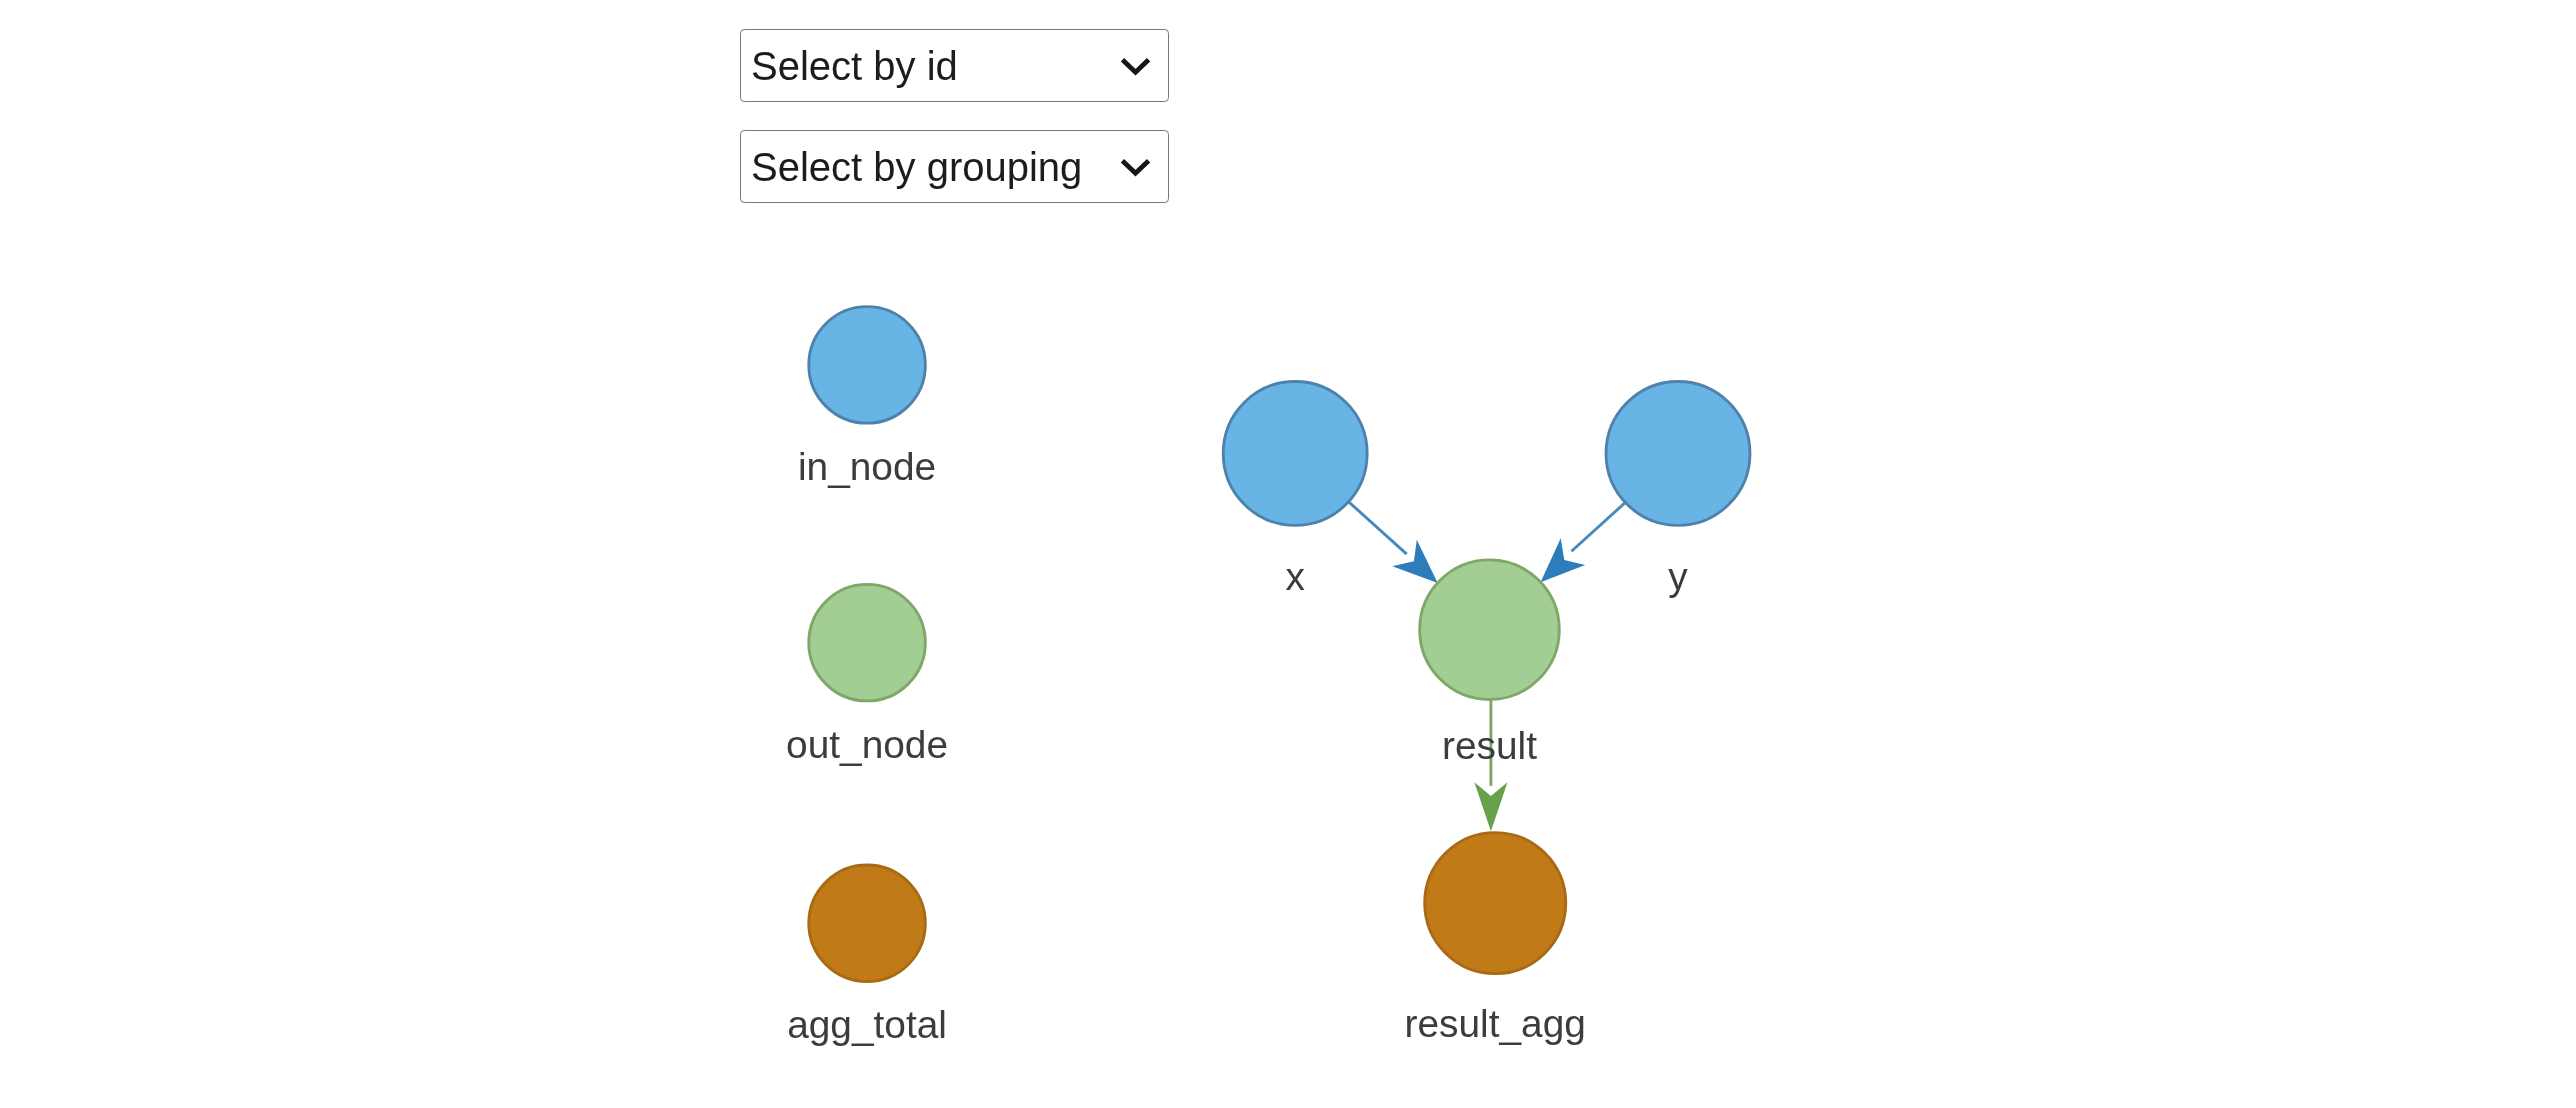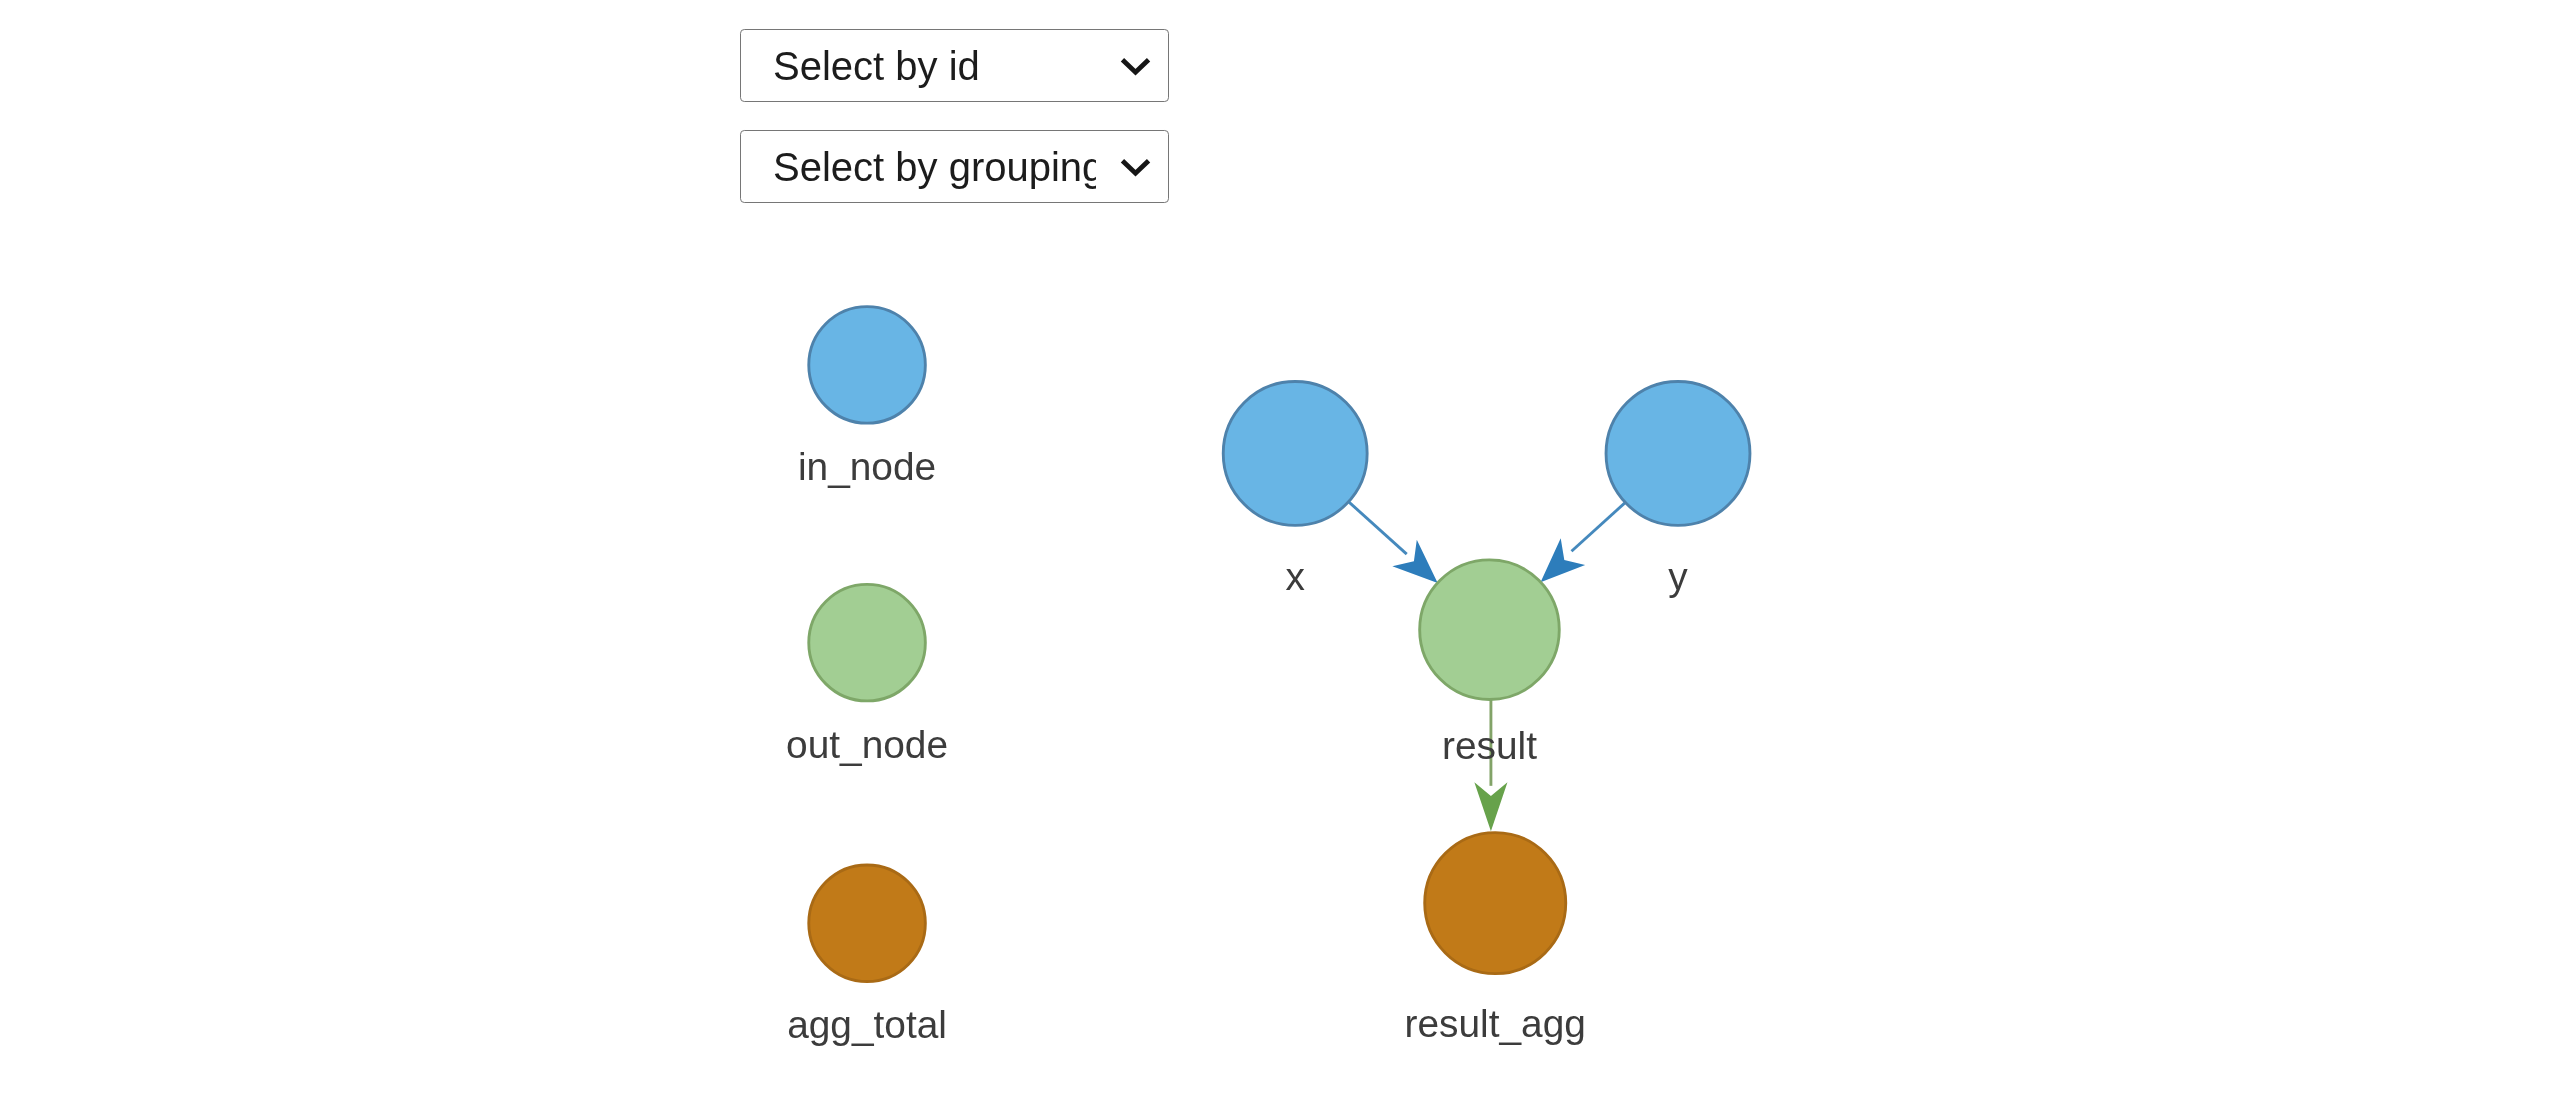--- a/index.html
+++ b/index.html
@@ -41,21 +41,21 @@
     appearance: none;
     width: 100%;
     height: 100%;
     box-sizing: border-box;
     border: 1.4px solid #767676;
     border-radius: 4.3px;
     background: #ffffff;
     color: #1c1c1c;
     font-family: "Liberation Sans", sans-serif;
     font-size: 40px;
-    padding: 0 72px 0 32px;
+    padding: 0 72px 0 10px;
   }
   .chev {
     position: absolute;
     right: 17.3px;
     top: 50%;
     transform: translateY(-50%);
     width: 33px;
     height: 20px;
     pointer-events: none;
   }

